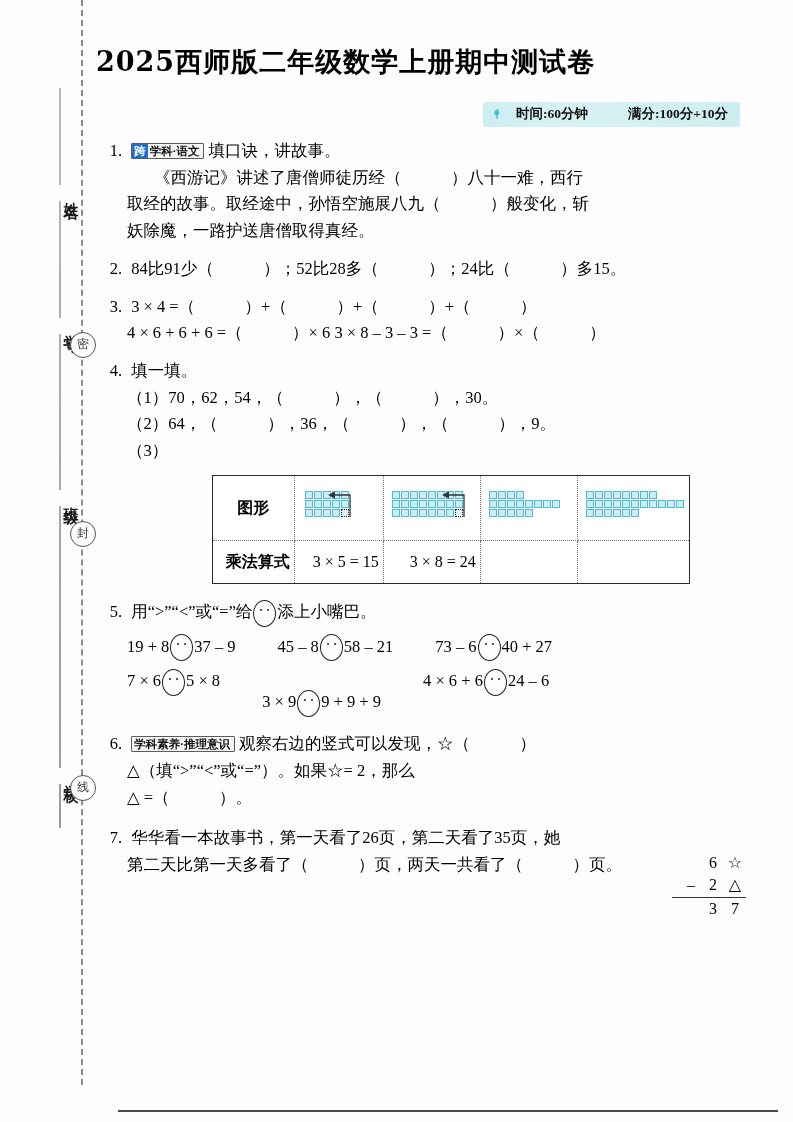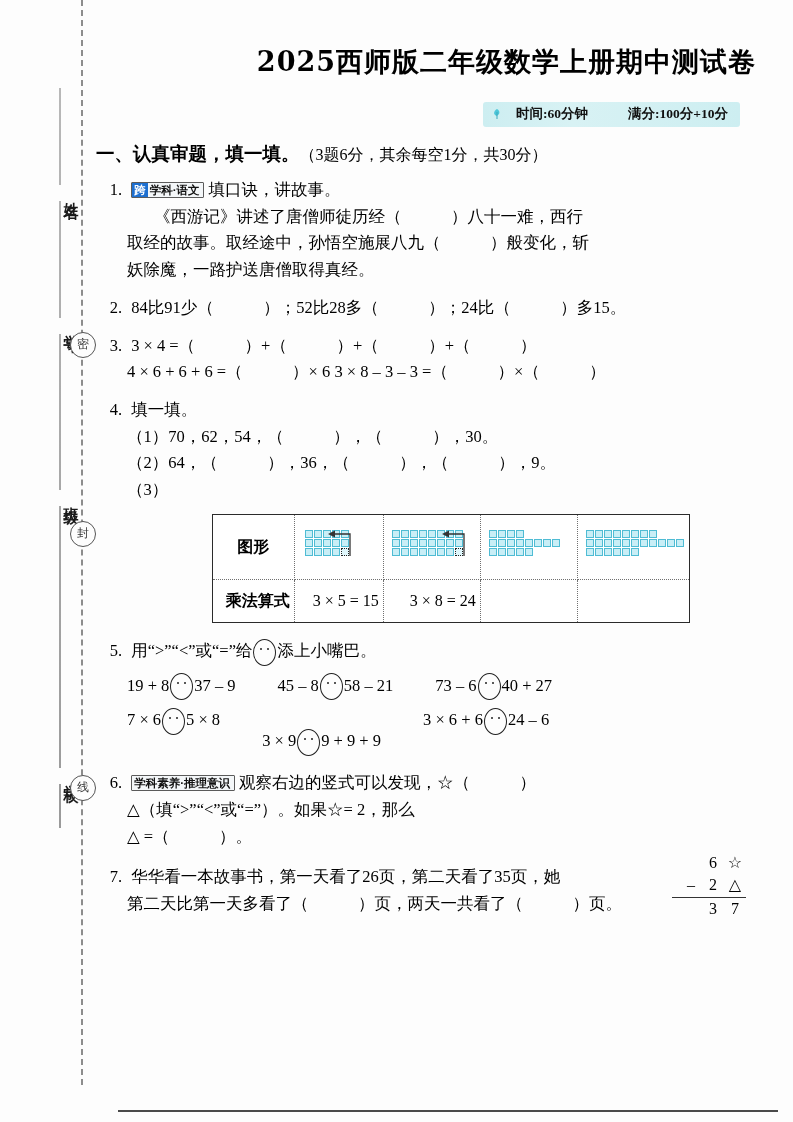--- a/index.html
+++ b/index.html
@@ -31,21 +31,21 @@
      border:1.4px solid #555;border-radius:50%;
      font-size:12px;line-height:22px;text-align:center;color:#333;
      background:#fdfdfd;}
   .sealchar.s1{top:332px;}
   .sealchar.s2{top:521px;}
   .sealchar.s3{top:775px;}
 
   
   .content{position:absolute;left:96px;top:0;width:660px;height:1122px;}
 
-  .title{ text-align:right;font-size:27px;font-weight:bold;
+  .title{ text-align:left;font-size:27px;font-weight:bold;
      letter-spacing:1px;margin-top:44px;color:#000;
      font-family:"DejaVu Serif","Liberation Serif",serif;}
   .subtitle{text-align:center;font-size:22px;font-weight:bold;
      margin-top:16px;letter-spacing:1px;color:#000;
      font-family:"DejaVu Serif","Liberation Serif",serif;}
 
   .badge-row{display:flex;justify-content:flex-end;margin-top:22px;padding-right:16px;}
   .time-badge{
      background:linear-gradient(to right,#cdeef1,#d8f2f4 35%,#cdeef1);
      border-radius:3px;padding:3px 12px 4px 8px;
@@ -137,23 +137,20 @@
             <path d="M6 1 C2.5 3 2 6.5 5.5 8 C9 6.5 9.5 3 6 1 Z" fill="#4cc6d9"></path>
             <path d="M6 4 L6 11" stroke="#3aa9bb" stroke-width="1" fill="none"></path>
           </svg>
         </span>
         <span>时间:60分钟</span>
         <span style="display:inline-block;width:14px"></span>
         <span>满分:100分+10分</span>
       </div>
     </div>
 
-    <div class="section-head">
-      <span>一、认真审题，填一填。</span><span class="pts">（3题6分，其余每空1分，共30分）</span>
-    </div>
 
     <div class="q">
       <span class="qnum">1.</span>
       <span class="tag"><span class="hl">跨</span><span class="tx">学科·语文</span></span>
       <span class="qbody">填口诀，讲故事。</span>
       <div class="indent2">《西游记》讲述了唐僧师徒历经（　　　）八十一难，西行</div>
       <div class="indent">取经的故事。取经途中，孙悟空施展八九（　　　）般变化，斩</div>
       <div class="indent">妖除魔，一路护送唐僧取得真经。</div>
     </div>
 
@@ -214,21 +211,21 @@
       <span class="qbody">用“&gt;”“&lt;”或“=”给</span><span class="face"></span><span class="qbody">添上小嘴巴。</span>
       <div class="indent" id="q5rows" style="margin-top:4px">
           <div style="display: flex; gap: 42px; margin-top: 7px;">
             <span style="white-space: nowrap;"><span>19 + 8</span><span class="face"></span><span>37 – 9</span></span>
             <span style="white-space: nowrap;"><span>45 – 8</span><span class="face"></span><span>58 – 21</span></span>
             <span style="white-space: nowrap;"><span>73 – 6</span><span class="face"></span><span>40 + 27</span></span>
           </div>
           <div style="display: flex; gap: 42px; margin-top: 7px;">
             <span style="white-space: nowrap;"><span>7 × 6</span><span class="face"></span><span>5 × 8</span></span>
             <span style="white-space: nowrap; margin-top: 21px;"><span>3 × 9</span><span class="face"></span><span>9 + 9 + 9</span></span>
-            <span style="white-space: nowrap;"><span>3 × 6 + 6</span><span class="face"></span><span>24 – 6</span></span>
+            <span style="white-space: nowrap;"><span>4 × 6 + 6</span><span class="face"></span><span>24 – 6</span></span>
           </div>
         </div>
     </div>
 
     <div class="q" style="margin-top:14px">
       <span class="qnum">6.</span>
       <span class="tag"><span class="tx">学科素养·推理意识</span></span>
       <span class="qbody">观察右边的竖式可以发现，☆（　　　）</span>
       <div class="indent">△（填“&gt;”“&lt;”或“=”）。如果☆= 2，那么</div>
       <div class="indent">△ =（　　　）。</div>

